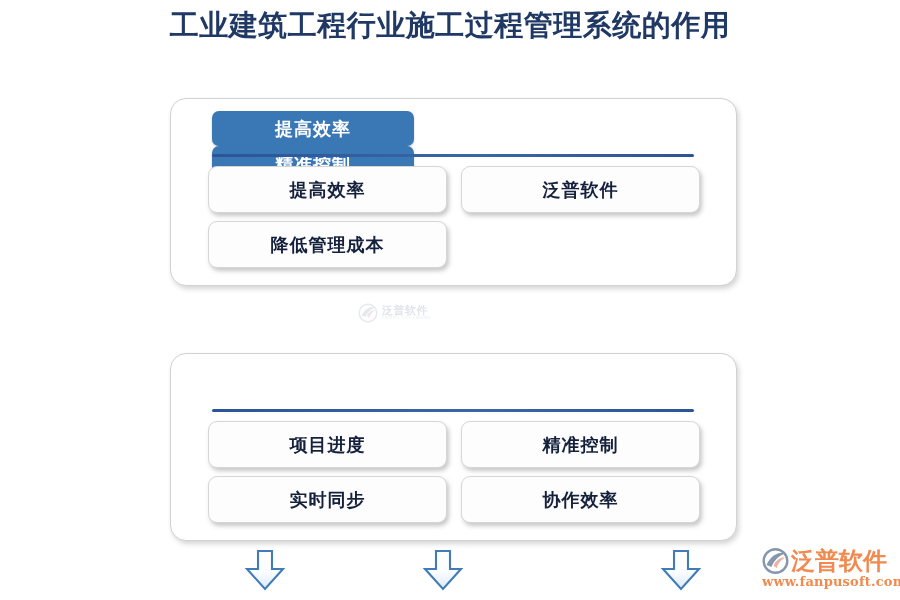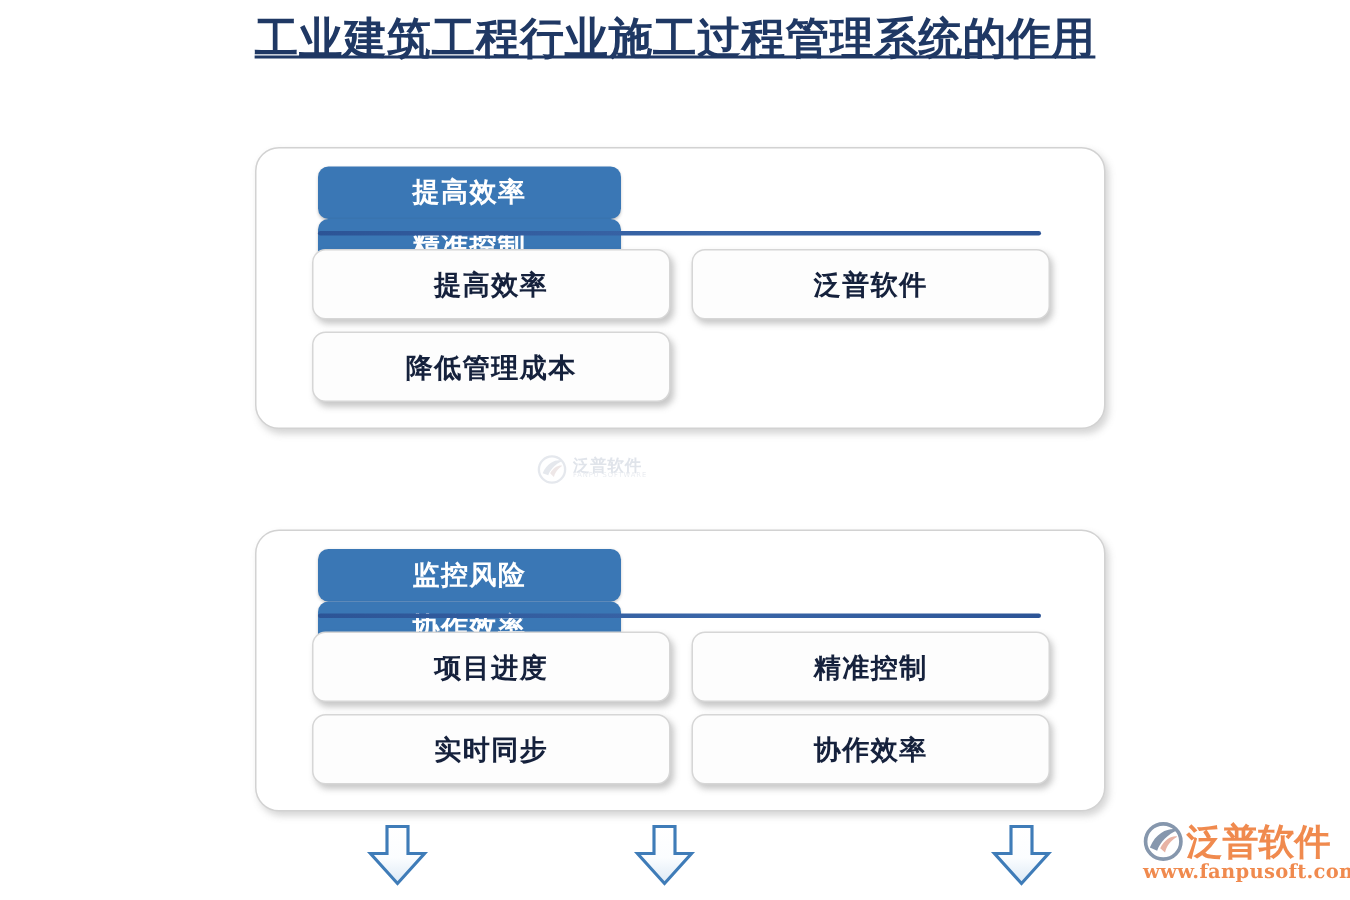--- a/index.html
+++ b/index.html
@@ -21,21 +21,20 @@
     top: 6px;
     left: 0;
     width: 900px;
     text-align: center;
     font-family: "DejaVu Serif", "Liberation Serif", serif;
     font-weight: bold;
     font-size: 29px;
     letter-spacing: 0.5px;
     color: #1f3864;
     white-space: nowrap;
-    text-decoration: underline;
   }
 
   
   .card {
     position: absolute;
     left: 170px;
     width: 567px;
     box-sizing: border-box;
     background: #ffffff;
     border: 1px solid #d2d2d2;
@@ -232,24 +231,20 @@
   </svg>
   <div class="wm-text">
     <span class="wm-cn">泛普软件</span>
     <span class="wm-en">FANPU SOFTWARE</span>
   </div>
 </div>
 
 <div class="card card-2">
   <div class="card-inner">
 
-    <div class="pill-row">
-      <div class="pill">监控风险</div>
-      <div class="pill">协作效率</div>
-    </div>
 
     <div class="divider"></div>
 
     <div class="item-grid">
       <div class="item-box">项目进度</div>
       <div class="item-box">精准控制</div>
       <div class="item-box">实时同步</div>
       <div class="item-box">协作效率</div>
     </div>
 

